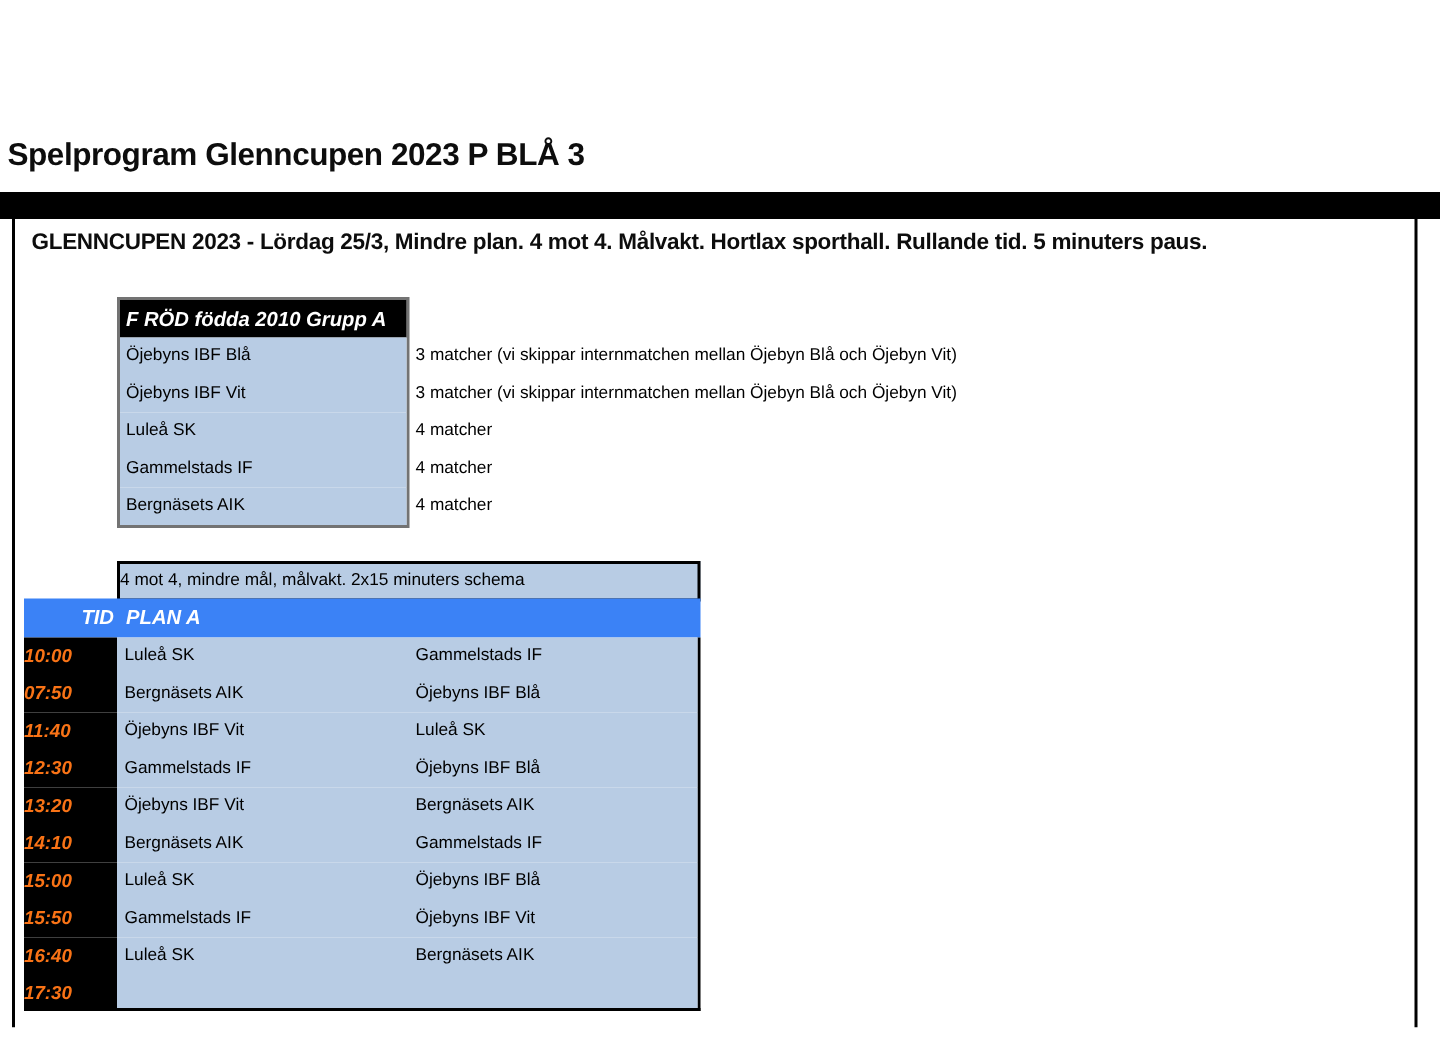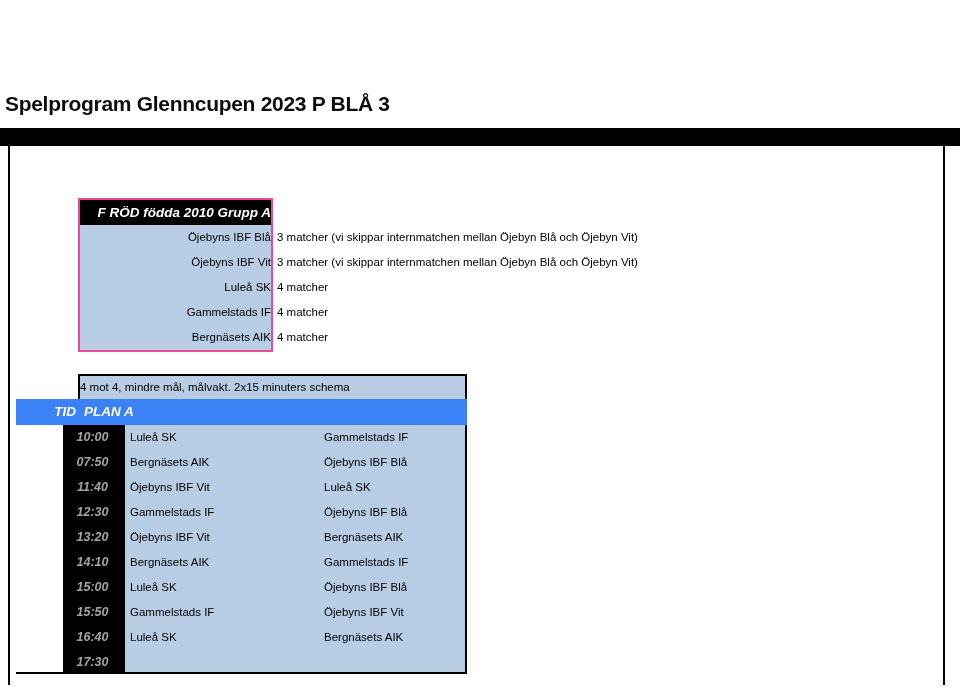--- a/index.html
+++ b/index.html
@@ -44,23 +44,22 @@
     font-weight: bold;
     letter-spacing: -0.2px;
     color: #0d0d0d;
     white-space: nowrap;
   }
   
   .group-table {
     position: absolute;
     left: 78px; top: 198px;
     width: 195px;
-    border: 2px solid #ec4899;
-    box-sizing: border-box;
-    text-align: right;
+    border: 2px solid #737373;
+    box-sizing: border-box;
   }
   .group-header {
     background: #000000;
     color: #ffffff;
     font-weight: bold;
     font-style: italic;
     font-size: 13.5px;
     height: 25px;
     line-height: 25px;
     padding-left: 4px;
@@ -124,29 +123,28 @@
     width: 451px;
     box-sizing: border-box;
     border-bottom: 2px solid #000000;
     border-right: 2px solid #000000;
   }
   .sched-row { display: flex; height: 25px; }
   .sched-row.last { height: 22px; }
   .time-cell {
     width: 62px;
     background: #000000;
-    color: #a3a3a3;
+    color: #f97316;
     font-weight: bold;
     font-style: italic;
     font-size: 12.5px;
-    text-align: center;
+    text-align: left;
     padding-right: 3px;
     box-sizing: border-box;
     line-height: 25px;
-    margin-left: 47px;
   }
   .match-cells {
     flex: 1;
     background: #b8cce4;
     display: flex;
     font-size: 11.5px;
     line-height: 25px;
   }
   .home-cell { width: 194px; padding-left: 5px; white-space: nowrap; }
   .away-cell { flex: 1; white-space: nowrap; }
@@ -155,20 +153,21 @@
 <body>
 
 <div class="page">
 
   <div class="page-title">Spelprogram Glenncupen 2023 P BLÅ 3</div>
 
   <div class="top-bar"></div>
 
   <div class="sheet-frame"></div>
 
+  <div class="banner-text">GLENNCUPEN 2023 - Lördag 25/3, Mindre plan. 4 mot 4. Målvakt. Hortlax sporthall. Rullande tid. 5 minuters paus.</div>
 
   <div class="group-table">
     <div class="group-header">F RÖD födda 2010 Grupp A</div>
     <div class="group-row">
       <span>Öjebyns IBF Blå</span>
     </div>
     <div class="group-row">
       <span>Öjebyns IBF Vit</span>
     </div>
     <div class="group-row">

